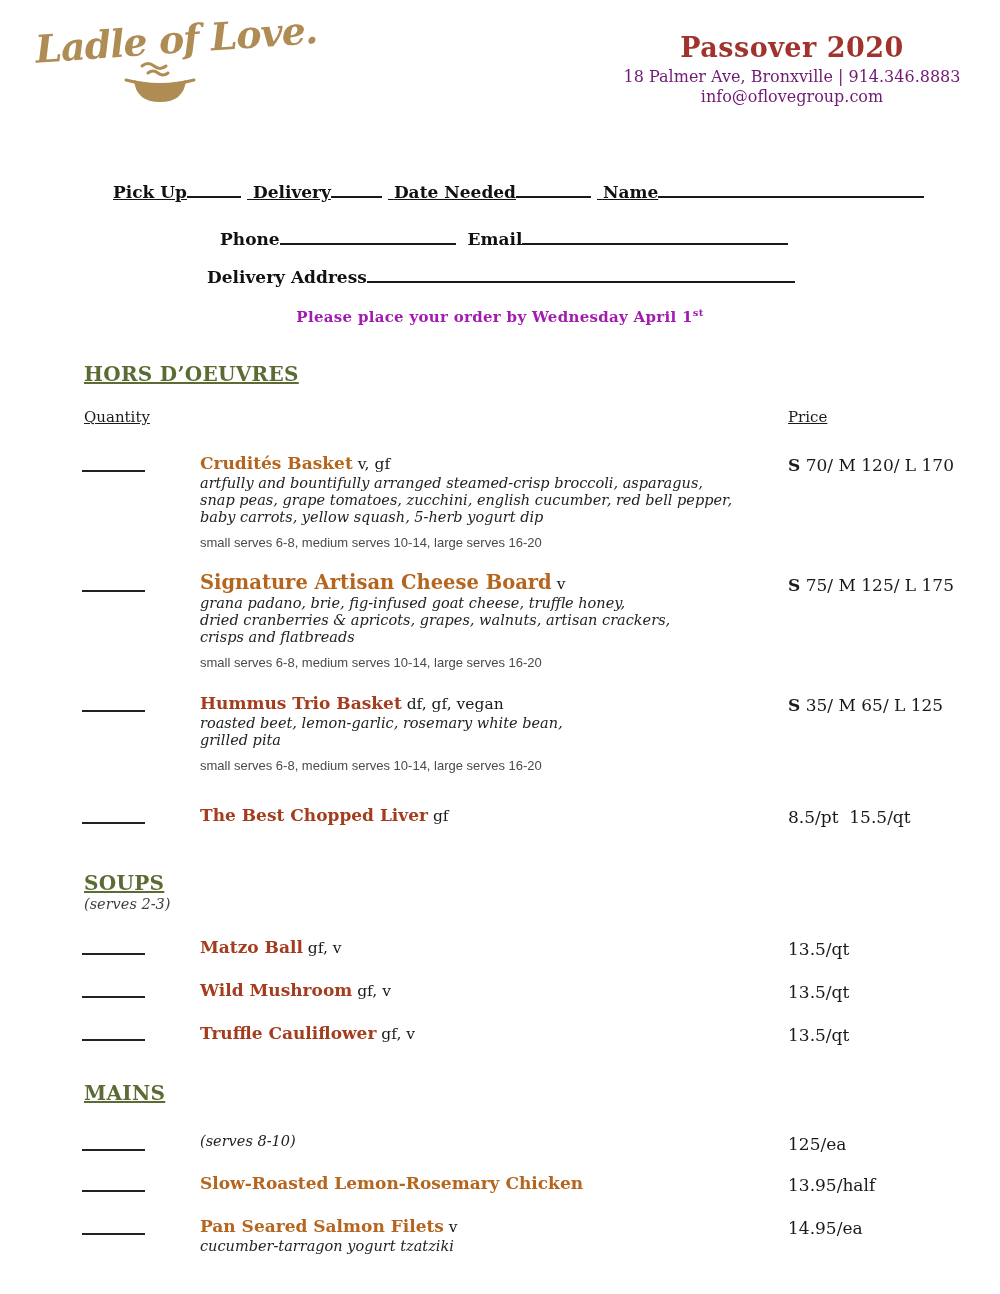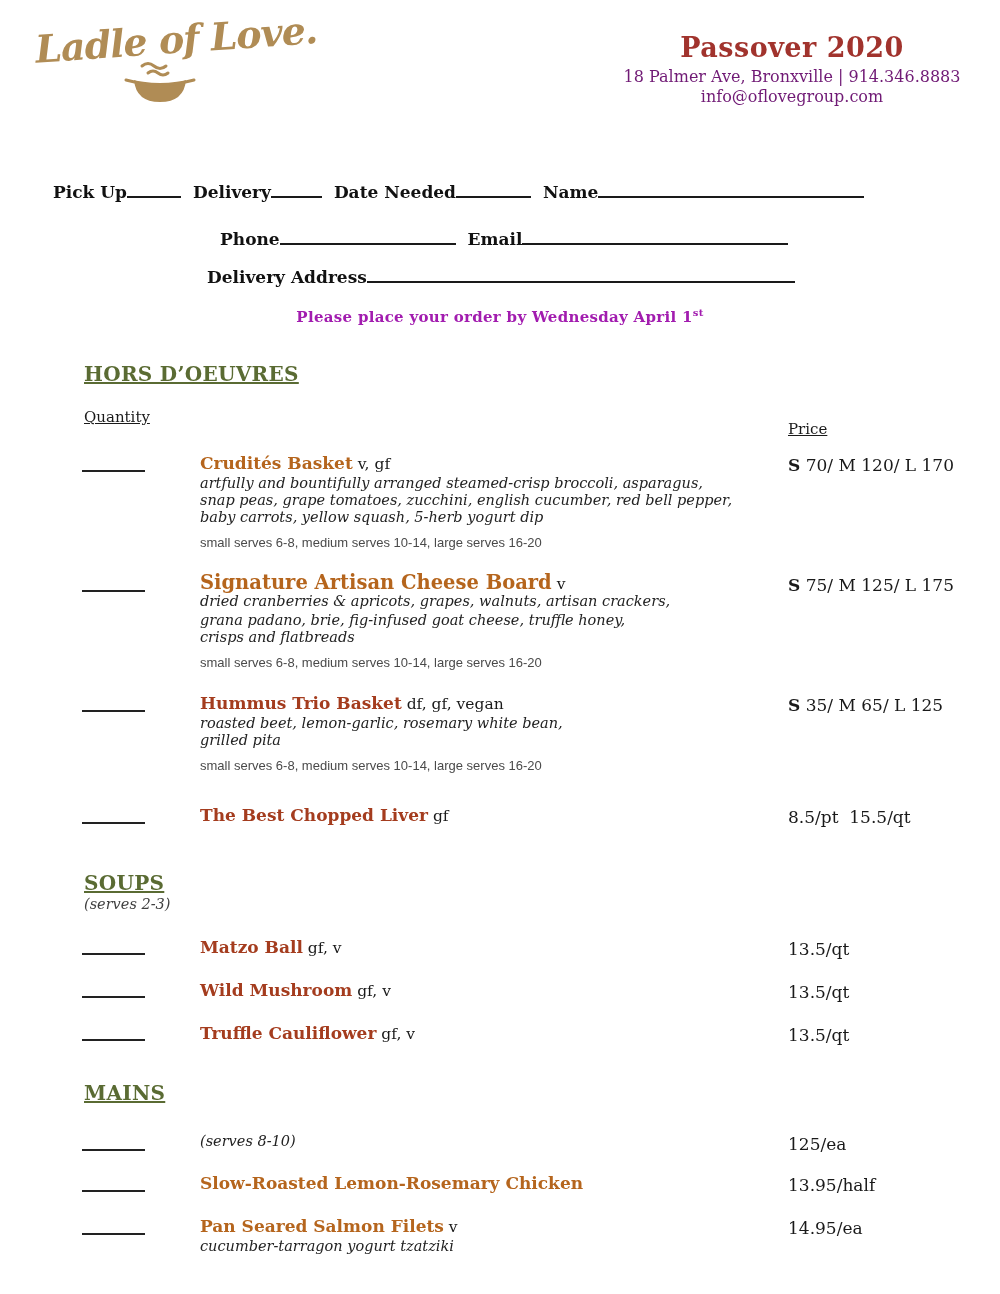--- a/index.html
+++ b/index.html
@@ -19,39 +19,39 @@
   }
   .logo-bowl { display:block; margin:-4px auto 0 auto; }
   .header-right { text-align:center; padding-top:10px; min-width:340px; }
   .header-title { font-weight:bold; font-size:27px; color:#a1332d; letter-spacing:.5px; margin-bottom:4px; }
   .header-addr, .header-email { font-size:16px; color:#701a75; line-height:1.25; }
   
   .order-form { margin-top:42px; font-weight:bold; font-size:17px; color:#111; }
   .form-line { white-space:nowrap; }
   .form-line .lbl { font-weight:bold; }
   .blank { display:inline-block; border-bottom:2px solid #1a1a1a; height:14px; vertical-align:baseline; }
-  .fl1 { margin-left:53px; margin-bottom:27px; }
+  .fl1 { margin-left:113px; margin-bottom:27px;text-decoration:underline; }
   .fl2 { margin-left:220px; margin-bottom:18px; }
   .fl3 { margin-left:207px; }
   .w54{width:54px} .w51{width:51px} .w75{width:75px} .w266{width:266px}
   .w176{width:176px} .w428{width:428px}
   .gap { display:inline-block; width:6px; }
   .order-note { margin-top:20px; text-align:center; font-weight:bold;
                 font-size:15px; color:#a21caf; letter-spacing:.3px; }
   .order-note sup { font-size:10px; }
   
   .menu { margin-top:36px; padding:0 40px 0 84px; }
   .section-title {
     display:inline-block; color:#5a6b33; font-weight:bold; font-size:20px;
     text-decoration:underline; letter-spacing:.3px;
   }
   .section-subtitle { font-style:italic; font-size:14.5px; color:#404040; margin-top:1px; }
   .columns-row { position:relative; margin-top:22px; font-size:15px; }
   .col-qty, .col-price { text-decoration:underline; }
-  .col-price { position:absolute; left:704px; top:12px; }
+  .col-price { position:absolute; left:704px; top:0; }
   .section-items { margin-top:28px; }
   .menu-section { display:block; }
   #section-soups { margin-top:46px; }
   #section-mains { margin-top:38px; }
   #section-soups .section-items { margin-top:26px; }
   #section-mains .section-items { margin-top:28px; }
 
   .menu-item { position:relative; padding-left:116px; margin-bottom:24px; }
   .qty-blank { position:absolute; left:-2px; top:16px; width:63px;
                border-bottom:2px solid #222; height:0; }
@@ -124,22 +124,22 @@
             <div class="item-nameline"><span class="item-name clr-orange">Crudités Basket</span><span class="item-tags"> v, gf</span></div>
             <div class="item-desc first">artfully and bountifully arranged steamed-crisp broccoli, asparagus,</div>
             <div class="item-desc">snap peas, grape tomatoes, zucchini, english cucumber, red bell pepper,</div>
             <div class="item-desc">baby carrots, yellow squash, 5-herb yogurt dip</div>
             <div class="item-note">small serves 6-8, medium serves 10-14, large serves 16-20</div>
             <div class="item-price"><span class="pb">S</span><span> 70/ M 120/ L 170</span></div>
           </div>
           <div class="menu-item">
             <span class="qty-blank"></span>
             <div class="item-nameline"><span class="item-name clr-orange sz-large">Signature Artisan Cheese Board</span><span class="item-tags"> v</span></div>
+            <div class="item-desc first">grana padano, brie, fig-infused goat cheese, truffle honey,</div>
             <div class="item-desc">dried cranberries &amp; apricots, grapes, walnuts, artisan crackers,</div>
-            <div class="item-desc first">grana padano, brie, fig-infused goat cheese, truffle honey,</div>
             <div class="item-desc">crisps and flatbreads</div>
             <div class="item-note">small serves 6-8, medium serves 10-14, large serves 16-20</div>
             <div class="item-price"><span class="pb">S</span><span> 75/ M 125/ L 175</span></div>
           </div>
           <div class="menu-item">
             <span class="qty-blank"></span>
             <div class="item-nameline"><span class="item-name clr-brick">Hummus Trio Basket</span><span class="item-tags"> df, gf, vegan</span></div>
             <div class="item-desc first">roasted beet, lemon-garlic, rosemary white bean,</div>
             <div class="item-desc">grilled pita</div>
             <div class="item-note">small serves 6-8, medium serves 10-14, large serves 16-20</div>

